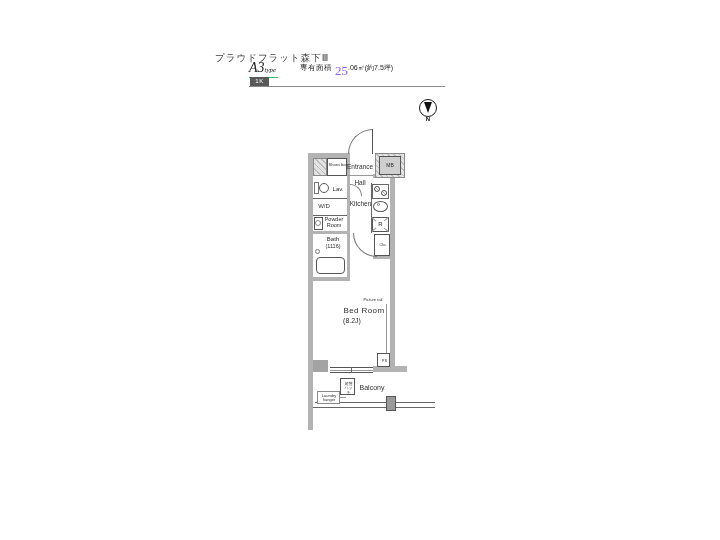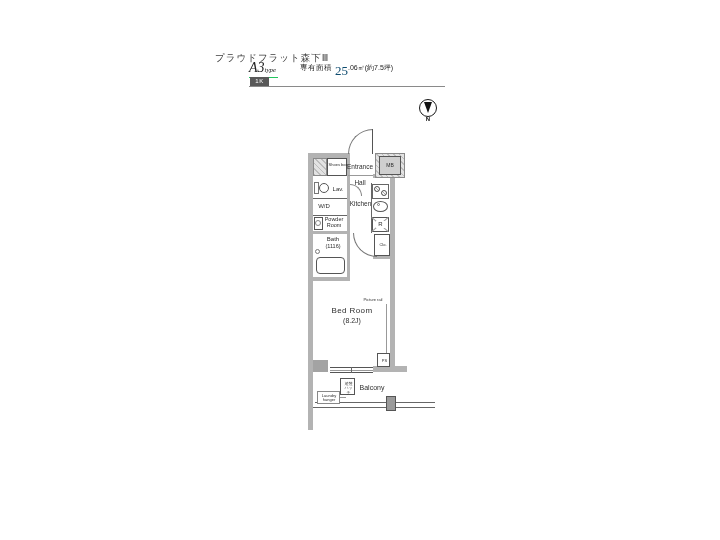--- a/index.html
+++ b/index.html
@@ -10,21 +10,21 @@
   .abs{position:absolute;}
   
   .page-title{left:215px;top:52px;font-size:9.5px;color:#3c3c3c;letter-spacing:1px;text-align:center;}
   .type-name{left:249px;top:60px;font-family:"Liberation Serif",serif;font-style:italic;
     font-size:14px;color:#222;border-bottom:1px solid #22c55e;padding:0 2px 1px 0;}
   .type-suffix{font-size:7px;font-style:italic;}
   .layout-badge{left:250px;top:77px;width:19px;height:9px;background:#595959;color:#fff;
     font-size:6px;line-height:9px;text-align:center;letter-spacing:.5px;}
   .area-row{left:300px;top:63px;display:flex;align-items:flex-start;}
   .area-label{font-size:7.5px;color:#222;margin-right:3px;letter-spacing:.5px;}
-  .area-big{font-family:"Liberation Serif",serif;font-size:13px;color:#0c4a6e;}
+  .area-big{font-family:"Liberation Serif",serif;font-size:13px;color:#8b5cf6;}
   .area-small{font-size:7px;color:#222;}
   .header-rule{left:249px;top:86px;width:196px;height:1px;background:#8a8a8a;}
   
   .compass-circle{left:419px;top:99px;width:16px;height:16px;border:1.2px solid #1a1a1a;border-radius:50%;}
   .compass-needle{left:424px;top:102px;width:0;height:0;border-left:4px solid transparent;
     border-right:4px solid transparent;border-top:11px solid #111;}
   .compass-n{left:424px;top:116px;font-size:6px;font-weight:bold;color:#111;width:8px;text-align:center;}
   
   .wall{background:#b3b3b3;}
   .wall-dark{background:#a3a3a3;}
@@ -125,21 +125,21 @@
 <div class="abs box" style="left:372px;top:217px;width:17px;height:15px;"></div>
 <div class="abs xline" style="left:369px;top:224px;width:22px;transform:rotate(41deg);"></div>
 <div class="abs xline" style="left:369px;top:224px;width:22px;transform:rotate(-41deg);"></div>
 <div class="abs lbl fs6" style="left:376px;top:221px;width:9px;background:#fff;">R</div>
 
 <div class="abs box" style="left:374px;top:234px;width:16px;height:22px;">
     <div class="tiny" style="width:32px;margin-top:7px;">Clo.</div>
   </div>
 <div class="abs arc-bedroom"></div>
 
-<div class="abs lbl fs8" style="left:327px;top:306px;width:50px;">Bed Room</div>
+<div class="abs lbl fs8" style="left:339px;top:306px;width:50px;">Bed Room</div>
 <div class="abs lbl fs7" style="left:327px;top:317px;width:50px;">(8.2J)</div>
 <div class="abs tiny" style="left:361px;top:297px;width:48px;">Picture rail</div>
 <div class="abs grayline" style="left:386px;top:304px;width:1px;height:58px;"></div>
 
 <div class="abs" style="left:330px;top:367px;width:43px;height:6px;background:#fff;border-top:1px solid #555;border-bottom:1px solid #555;box-sizing:border-box;"></div>
 <div class="abs grayline" style="left:330px;top:370px;width:43px;height:1px;"></div>
 <div class="abs thinline" style="left:351px;top:367px;width:1px;height:6px;"></div>
 <div class="abs box" style="left:377px;top:353px;width:13px;height:14px;">
     <div class="tiny" style="width:26px;margin-top:4px;">PS</div>
   </div>

